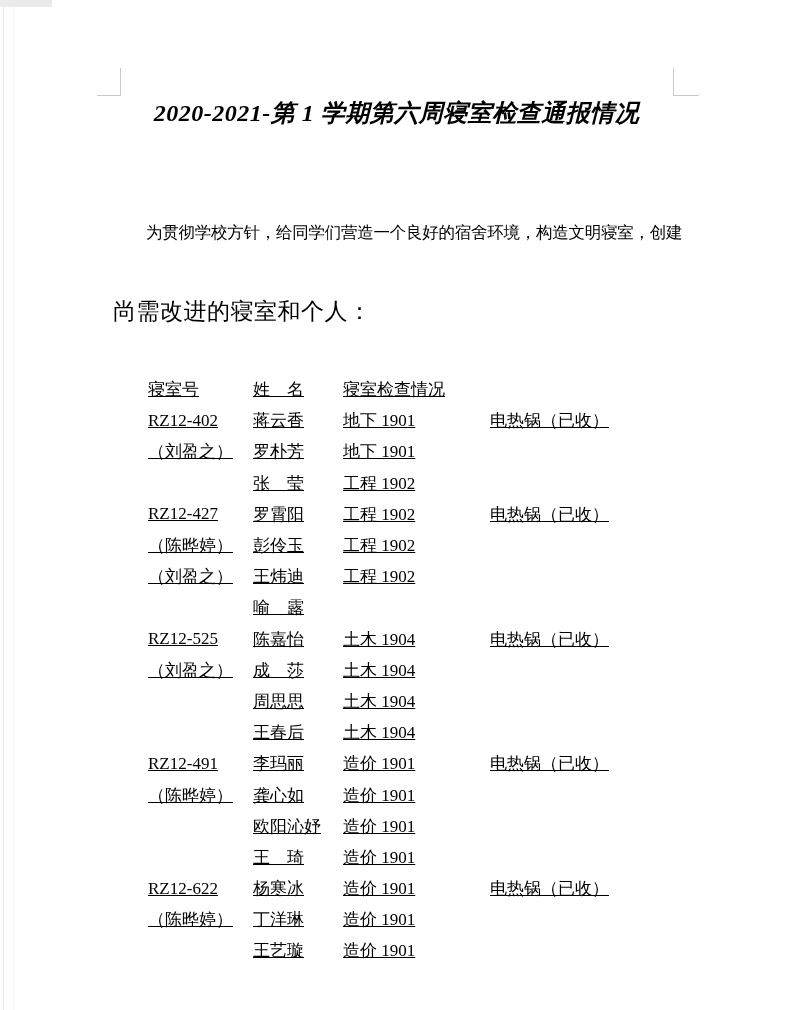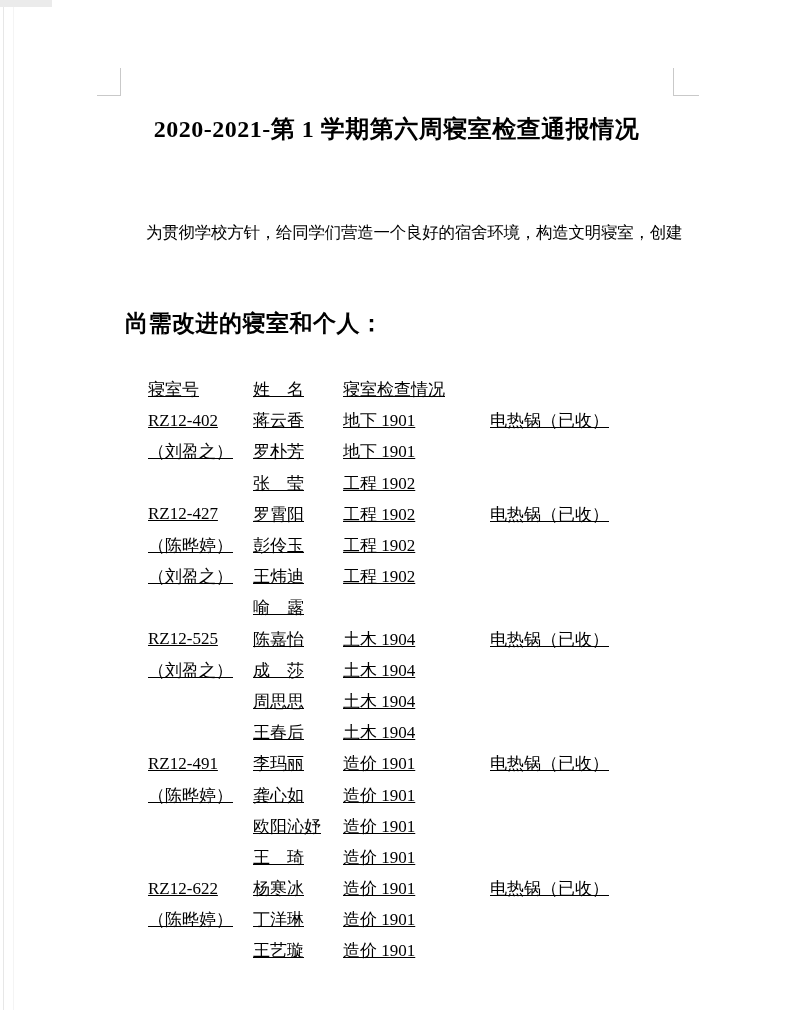--- a/index.html
+++ b/index.html
@@ -47,45 +47,46 @@
     left: 673px;
     width: 25px;
     border-left: 1px solid var(--crop, #c9c9c9);
     border-bottom: 1px solid var(--crop, #c9c9c9);
   }
   .title {
     position: absolute;
     left: 0;
     right: 0;
     top: 97px;
-    margin: 16px;
+    margin: 0;
     text-align: center;
     font-size: 24px;
     font-weight: bold;
     letter-spacing: 0.5px;
     white-space: nowrap;
+    font-style: italic;
   }
   .intro {
     position: absolute;
     left: 113px;
     top: 169px;
     width: 570px;
     font-size: 16.5px;
     line-height: 32.5px;
     letter-spacing: -0.25px;
   }
   .intro .line { white-space: nowrap; margin-top: 48px; }
   .intro .indent { text-indent: 2em; }
   .section {
     position: absolute;
     left: 113px;
     top: 296px;
-    margin: 12px;
+    margin: 0;
     font-size: 23px;
-    font-weight: bold;
+    font-weight: normal;
     letter-spacing: 0.5px;
     white-space: nowrap;
   }
   .table {
     position: absolute;
     left: 148px;
     top: 374px;
     right: 0;
     font-size: 17px;
     text-decoration: underline;

